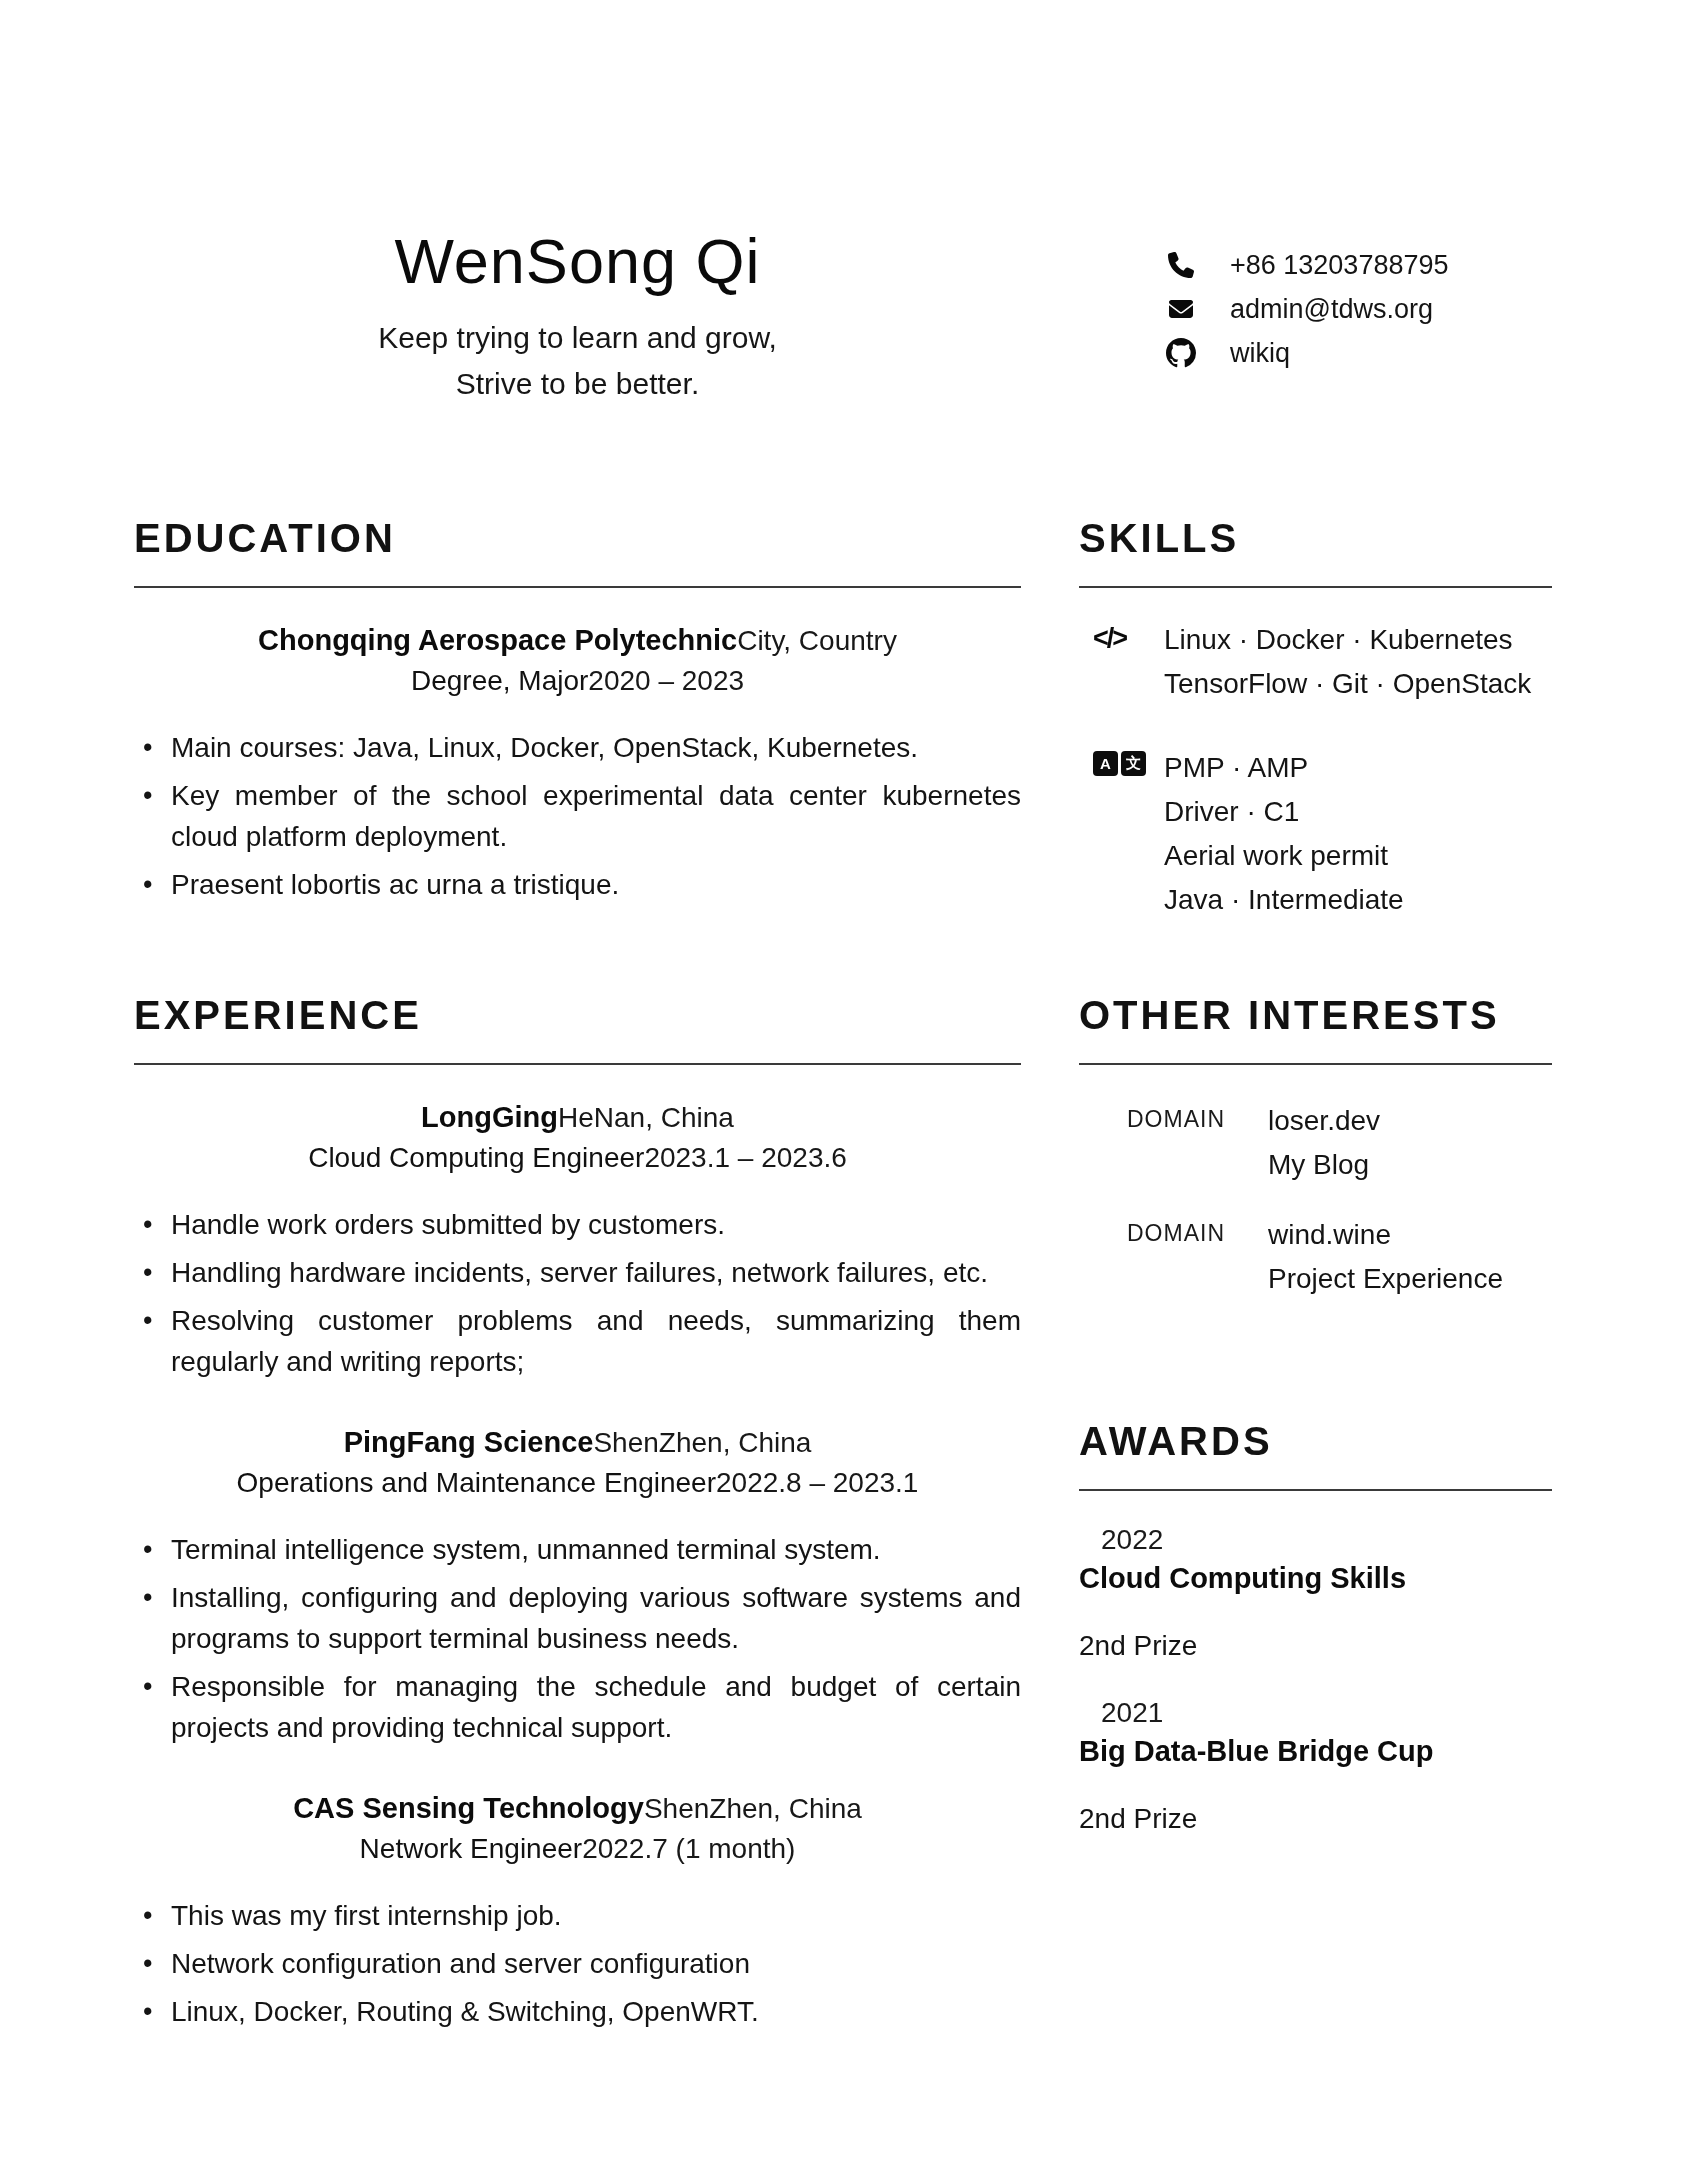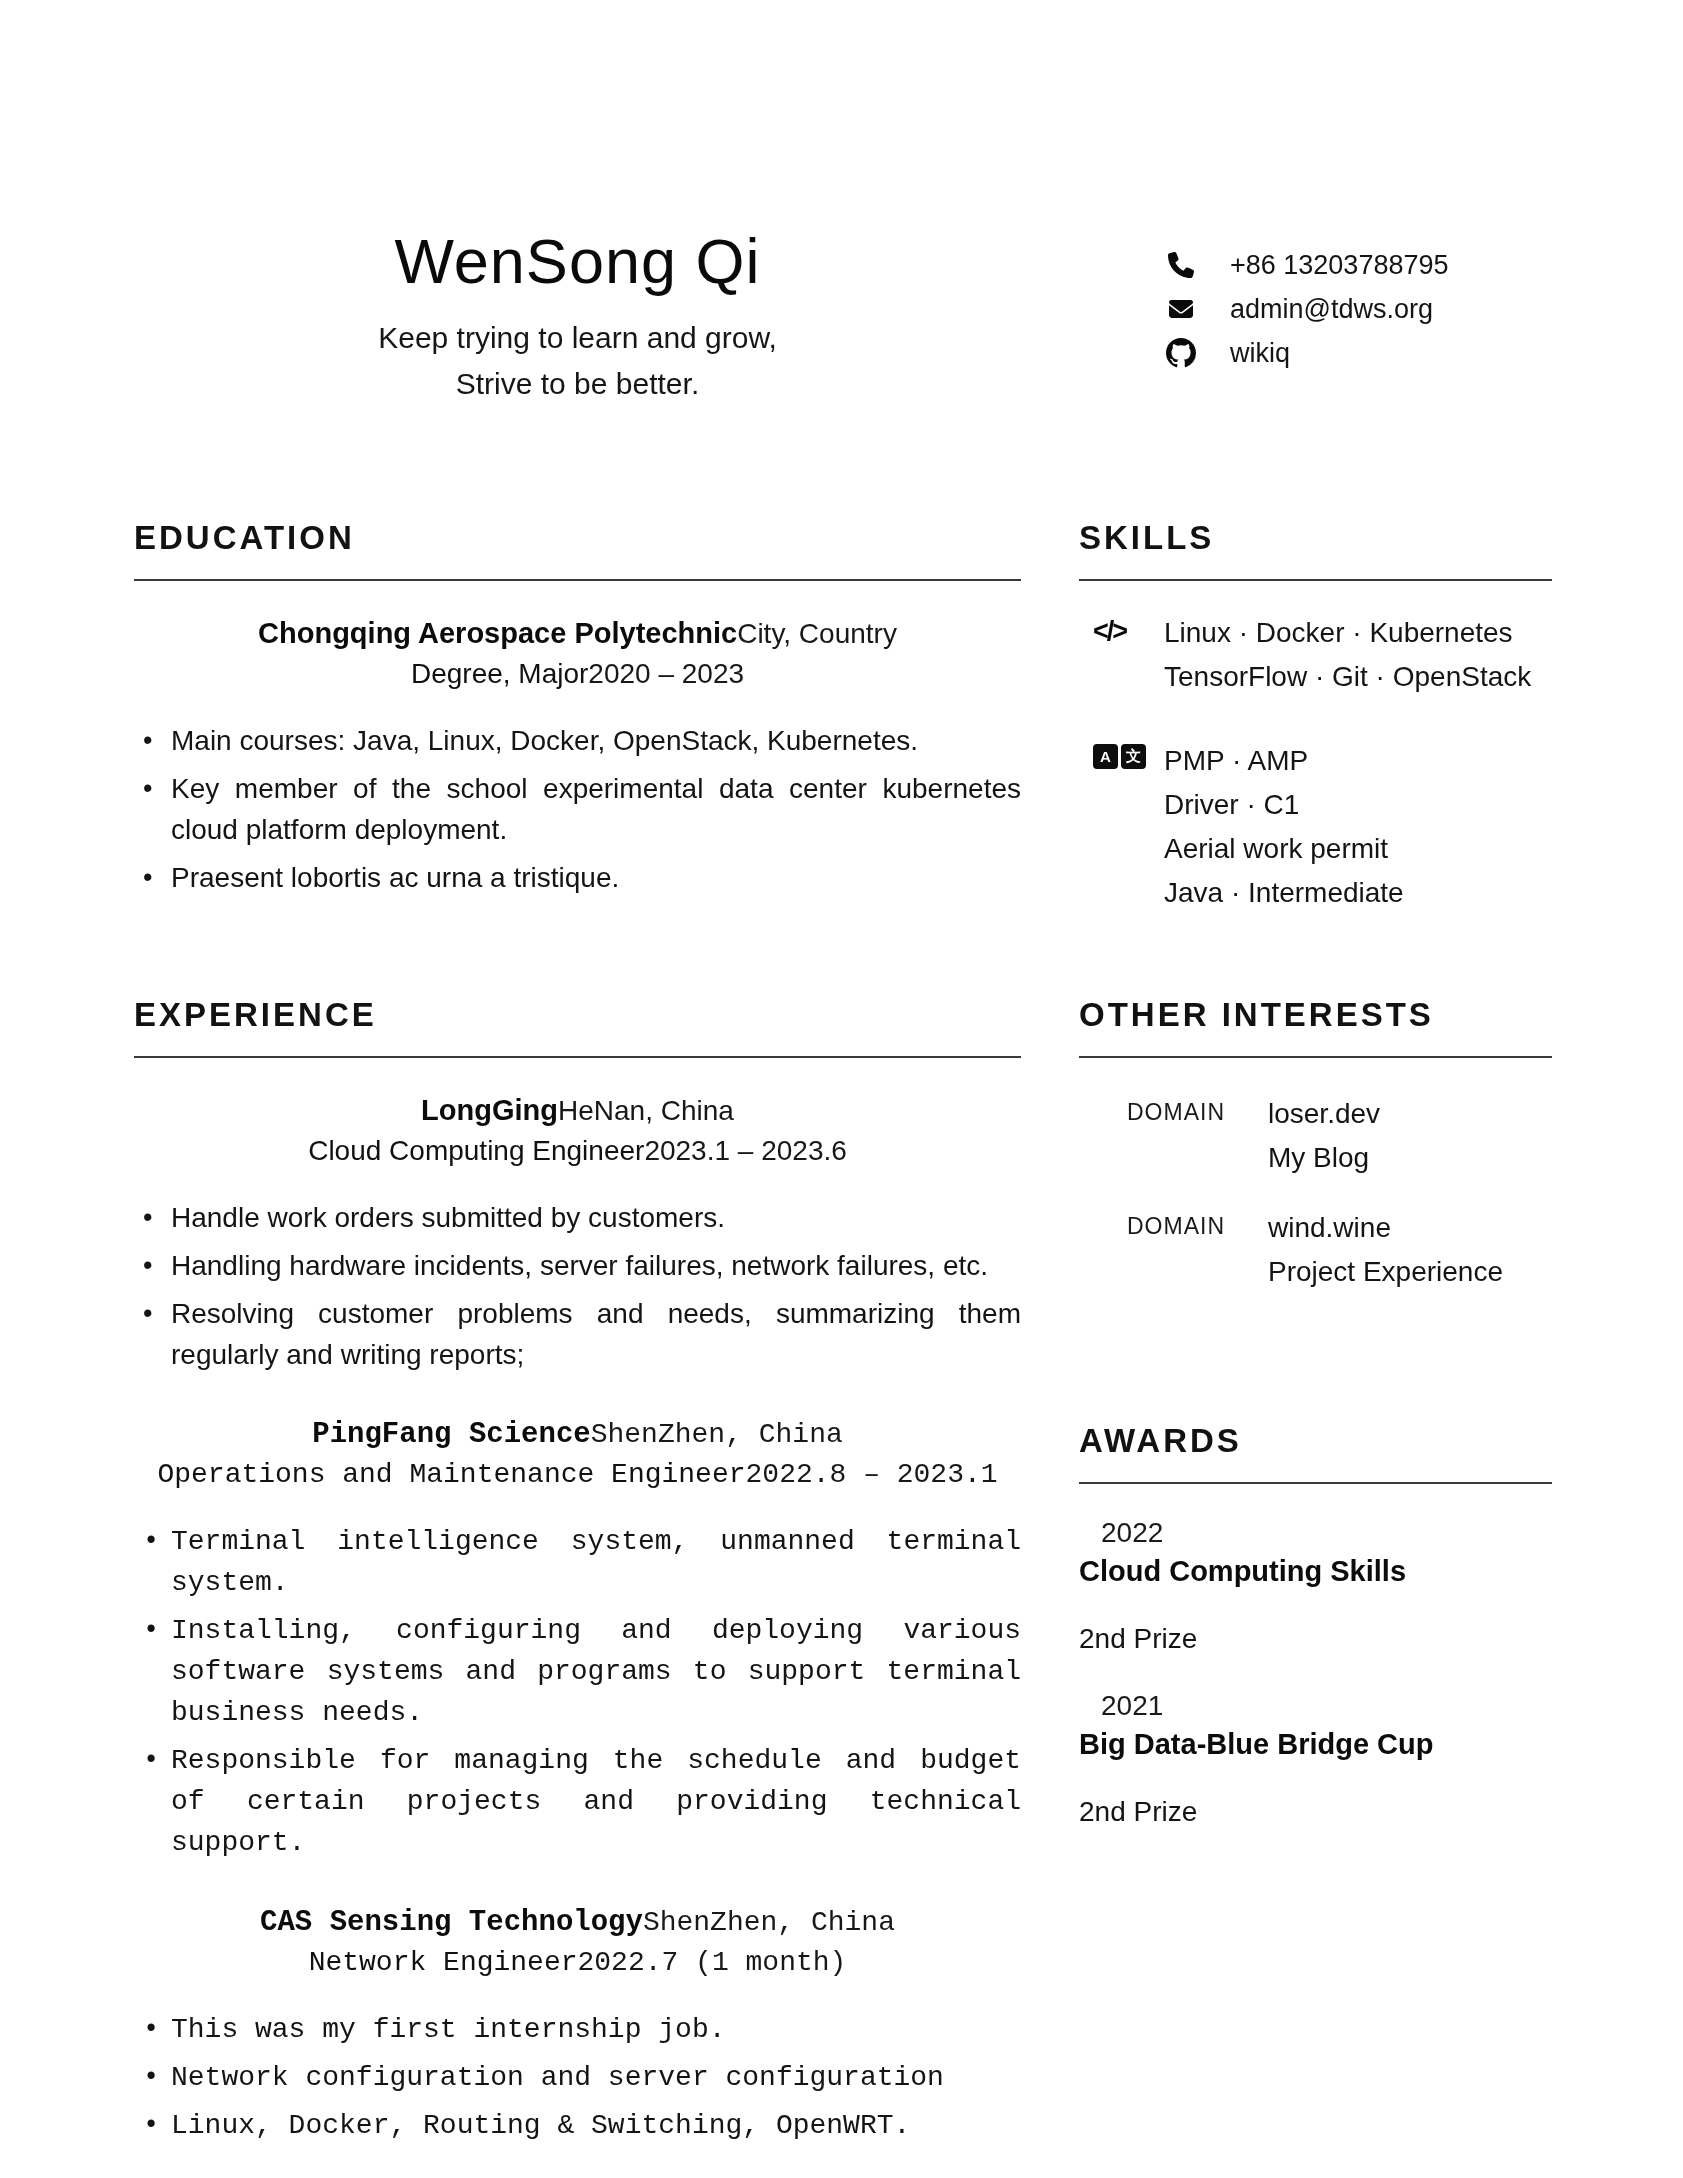--- a/index.html
+++ b/index.html
@@ -26,27 +26,27 @@
 
   
   .section { position:absolute; }
   #sec-education  { left:134px;  top:517px;  width:887px; }
   #sec-experience { left:134px;  top:994px; width:887px; }
   #sec-skills     { left:1079px; top:517px;  width:473px; }
   #sec-interests  { left:1079px; top:994px; width:473px; }
   #sec-awards     { left:1079px; top:1420px; width:473px; }
 
   .section-title {
-    font-size:33px; line-height:42px; font-weight:700; letter-spacing:3px;
-    color:#121212; padding-bottom:20px; border-bottom:2px solid #3a3a3a;
+    font-size:40px; line-height:42px; font-weight:700; letter-spacing:3px;
+    color:#121212; padding-bottom:27px; border-bottom:2px solid #3a3a3a;
   }
 
   
   .entry { margin-top:32px; }
-  .entry + .entry { margin-top:40px;font-family:Liberation Mono, monospace; }
+  .entry + .entry { margin-top:40px; }
   .entry-row { display:flex; justify-content:center; align-items:baseline; font-size:28px; line-height:40px; }
   .entry-name { font-weight:700; font-size:29px; color:#0c0c0c; }
   .entry-right { font-weight:400; color:#181818; }
   .bullets { margin-top:26px; list-style:none; }
   .bullets li {
     position:relative; padding-left:37px; font-size:28px; line-height:41px;
     text-align:justify; margin-bottom:7px; color:#141414;
   }
   .bullets li::before { content:"\2022"; position:absolute; left:9px; top:0; font-size:27px; color:#141414; }
 

